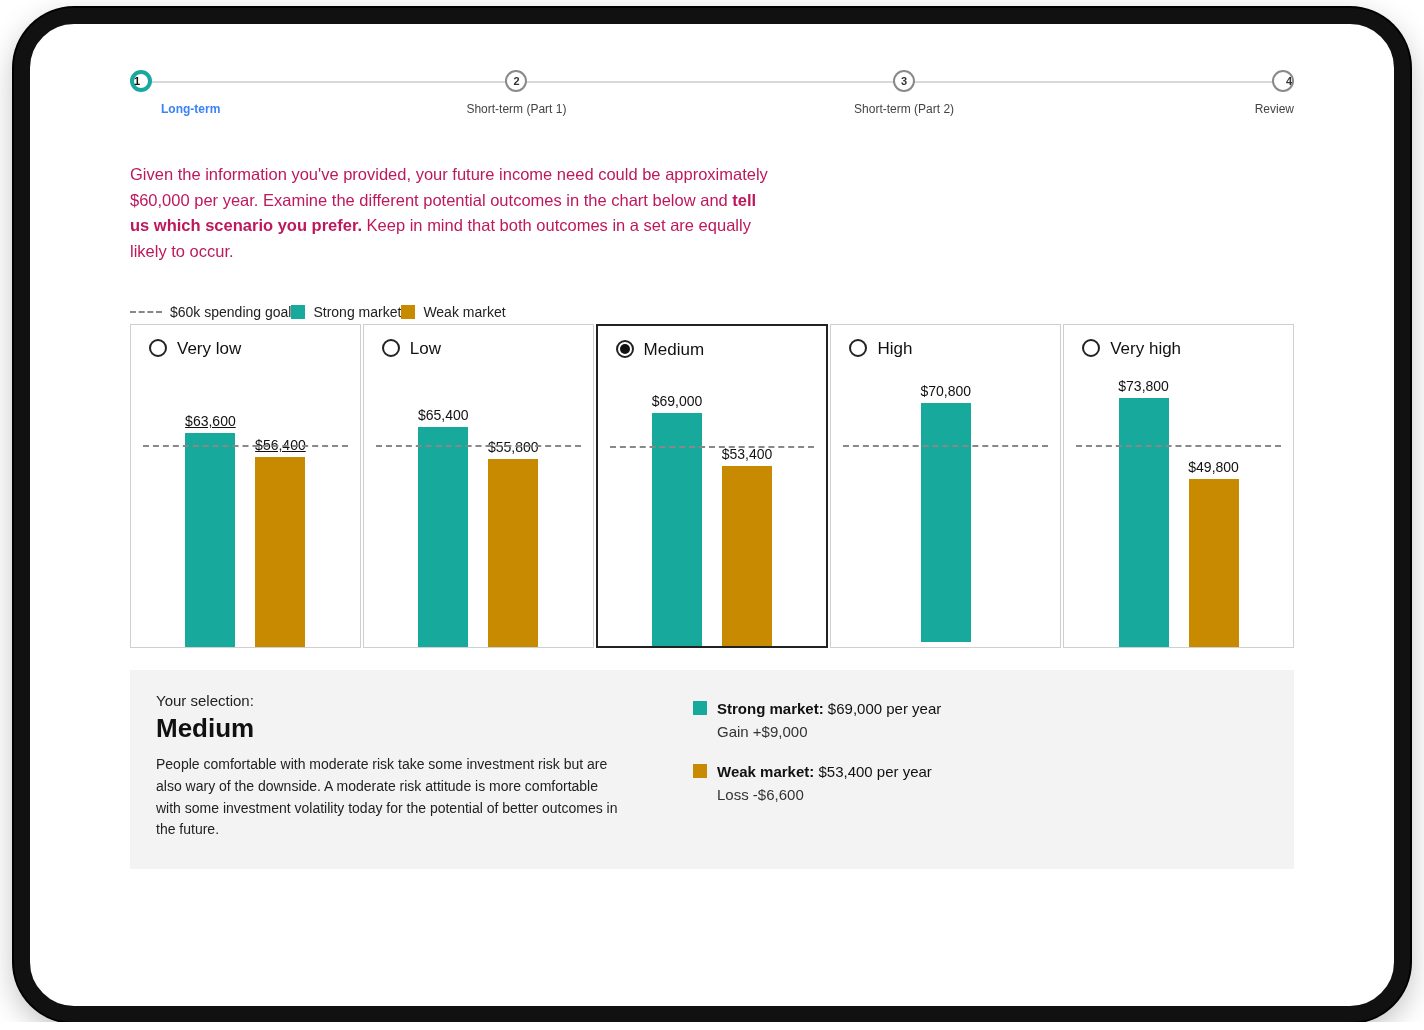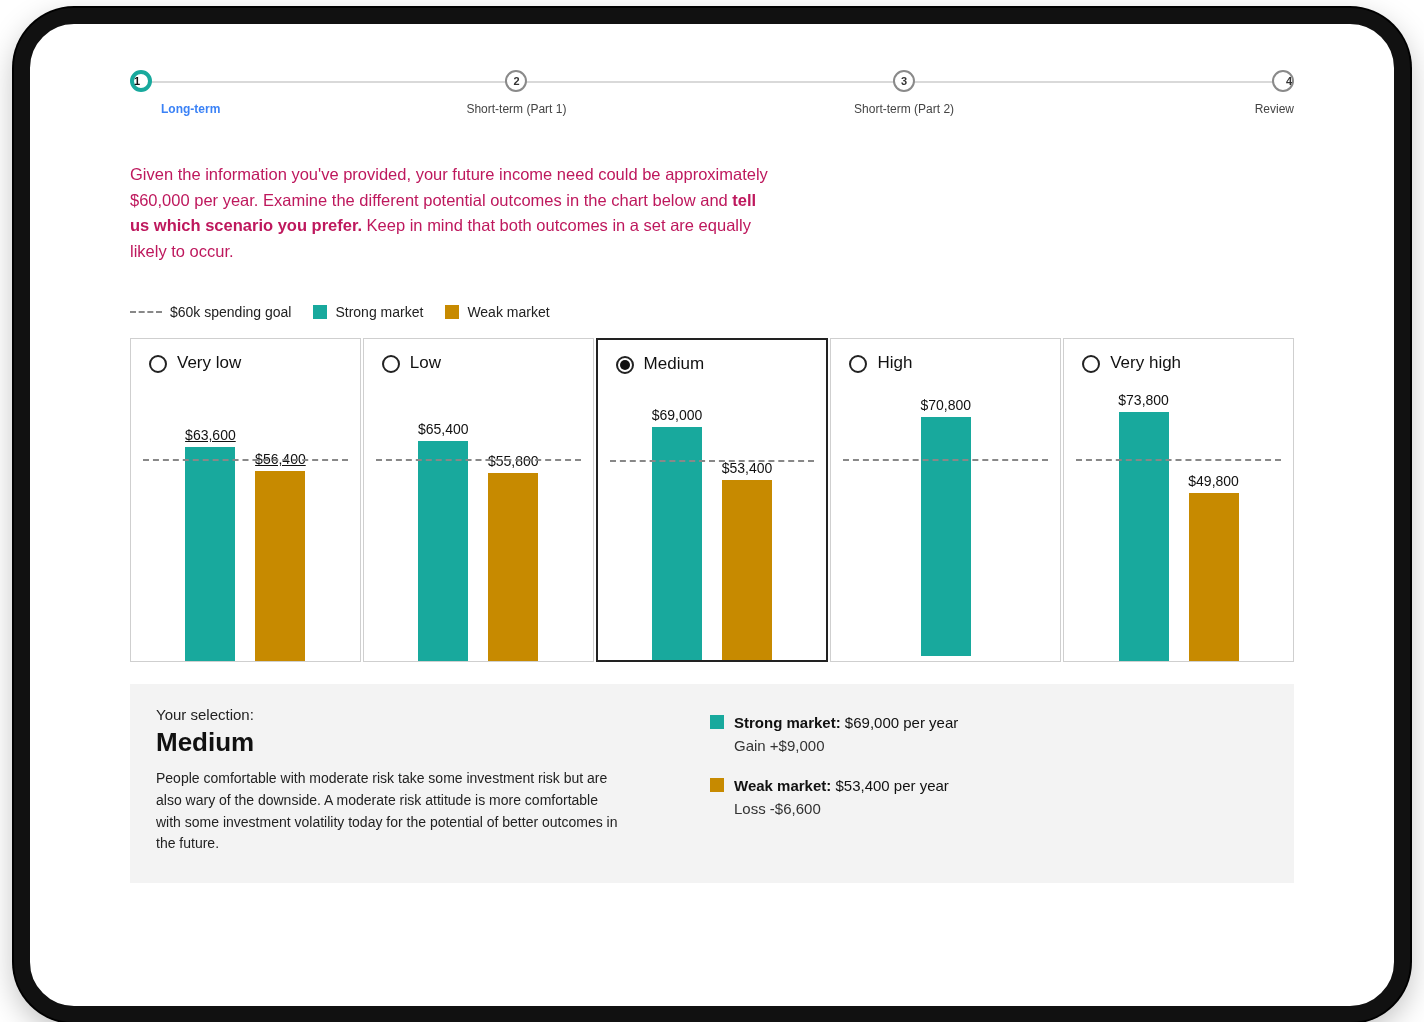--- a/index.html
+++ b/index.html
@@ -101,24 +101,23 @@
     line-height:1.55;
     color:#be185d;
     margin-bottom:40px;
   }
   .intro b{font-weight:700;}
 
   
   .legend{
     display:flex;
     align-items:center;
-    gap:22px;
     font-size:14px;
     color:#222;
-    margin-bottom:18px;
+    margin-bottom:4px;
   }
   .legend .item{display:flex;align-items:center;gap:8px;}
   .legend .dash{
     width:32px;
     border-top:2px dashed var(--dash);
   }
   .legend .sq{width:14px;height:14px;display:inline-block;}
   .sq.teal{background:var(--teal);}
   .sq.gold{background:var(--gold);}
 
@@ -135,21 +134,21 @@
     display:flex;
     flex-direction:column;
     height:324px;
     cursor:pointer;
   }
   .card.selected{
     border:2px solid #222;
   }
   .card .radio-row{
     display:flex;
-    align-items:flex-end;
+    align-items:flex-start;
     gap:10px;
     font-size:17px;
     color:#111;
     margin-bottom:18px;
     padding-left:6px;
   }
   .radio{
     width:18px;height:18px;
     border:2px solid #222;
     border-radius:50%;
@@ -197,21 +196,21 @@
   }
   .bar.teal{background:var(--teal);}
   .bar.gold{background:var(--gold);}
 
   
   .panel{
     margin-top:22px;
     background:var(--grey-bg);
     padding:22px 26px 28px 26px;
     display:flex;
-    gap:84px;
+    gap:67px;
   }
   .panel .left{flex:0 0 470px;}
   .panel .right{flex:1;padding-top:6px;}
   .panel .yoursel{font-size:15px;color:#222;margin-bottom:4px;}
   .panel h2{font-size:26px;font-weight:800;margin:0 0 10px 0;}
   .panel .desc{font-size:14px;line-height:1.55;color:#222;}
   .kv{display:flex;align-items:flex-start;gap:10px;margin-bottom:18px;font-size:15px;}
   .kv .sq{width:14px;height:14px;margin-top:3px;flex:0 0 14px;}
   .kv .txt{line-height:1.5;}
   .kv .txt .sub{color:#333;}

